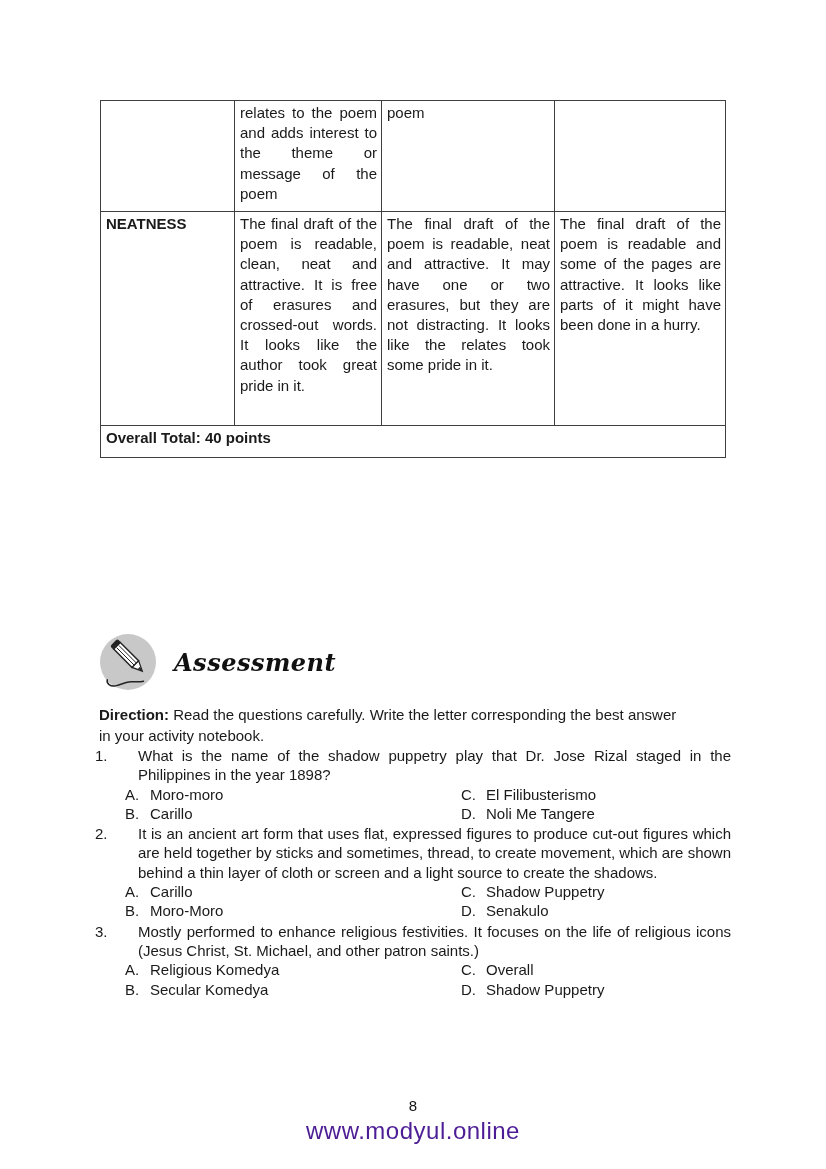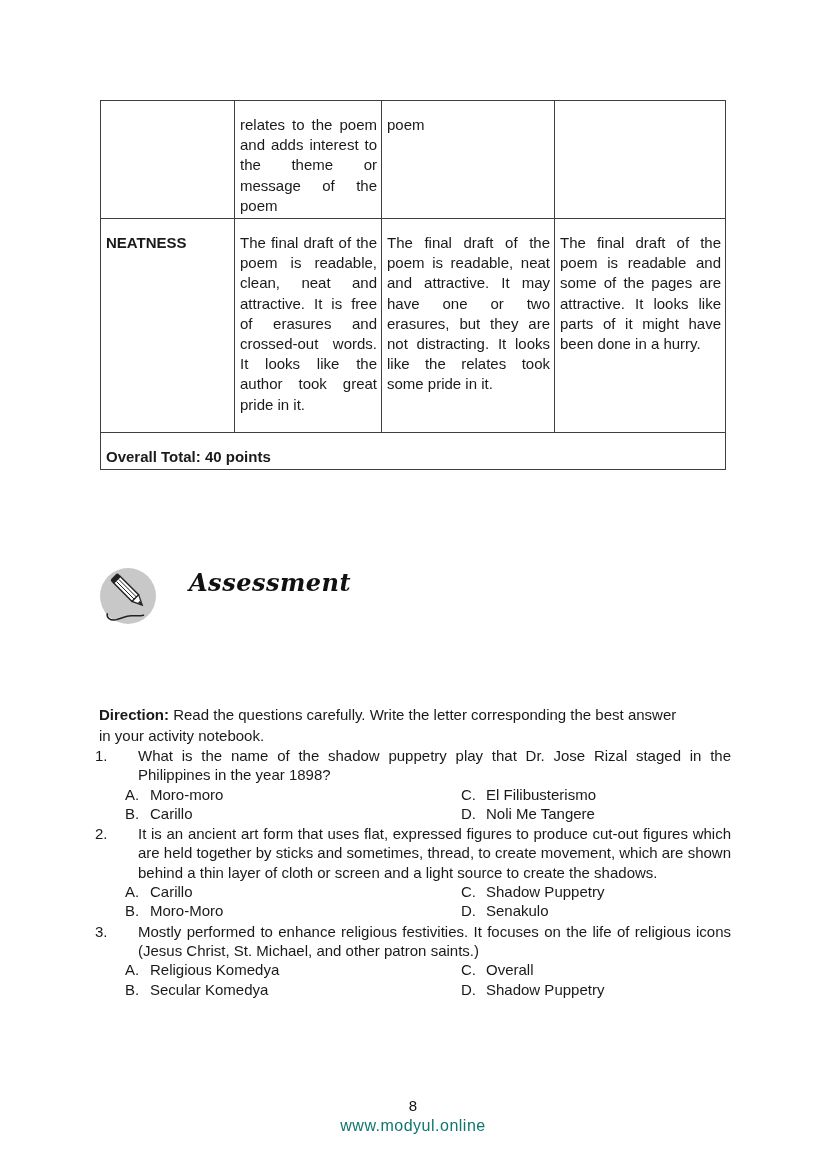--- a/index.html
+++ b/index.html
@@ -11,31 +11,31 @@
     color:#1a1a1a;
     overflow:hidden;
   }
 
   
   .rubric-wrap{position:absolute;left:100px;top:100px;}
   table.rubric{border-collapse:collapse;table-layout:fixed;width:625px;}
   table.rubric td{
     border:1.5px solid #3f3f3f;
     vertical-align:top;
-    padding:14px 4px 2px 5px;
+    padding:2px 4px 2px 5px;
     font-size:15px;
     line-height:20.2px;
     text-align:justify;
     overflow:hidden;
   }
   td.crit{font-weight:bold;text-align:left;}
   td.total{font-weight:bold;text-align:left;font-size:15.5px;padding:4px 4px 4px 5px;}
 
   
-  .assess{position:absolute;left:100px;top:568px;display:flex;align-items:flex-start;gap:33px;}
+  .assess{position:absolute;left:100px;top:634px;display:flex;align-items:center;gap:18px;}
   .icon-circle{width:56px;height:56px;display:block;}
   .assess-title{
     margin:0;
     font-family:"DejaVu Serif",serif;
     font-style:italic;font-weight:bold;
     font-size:24px;color:#111;
     letter-spacing:0.5px;
   }
 
   
@@ -55,21 +55,21 @@
   .opt{display:flex;padding-left:7px;font-size:15px;line-height:19.3px;}
   .olabel{width:25px;flex:none;}
 
   
   .pagenum{
     position:absolute;left:0;right:0;top:1097px;
     text-align:center;font-size:15px;color:#111;
   }
   .watermark{
     position:absolute;left:0;right:0;top:1117px;
-    text-align:center;font-size:16px;color:#0f766e;
+    text-align:center;font-size:24px;color:#4c1d95;
     letter-spacing:0.5px;
   }
 </style>
 </head>
 <body>
 
 <div class="page">
 
   <div class="rubric-wrap">
     <table class="rubric">

